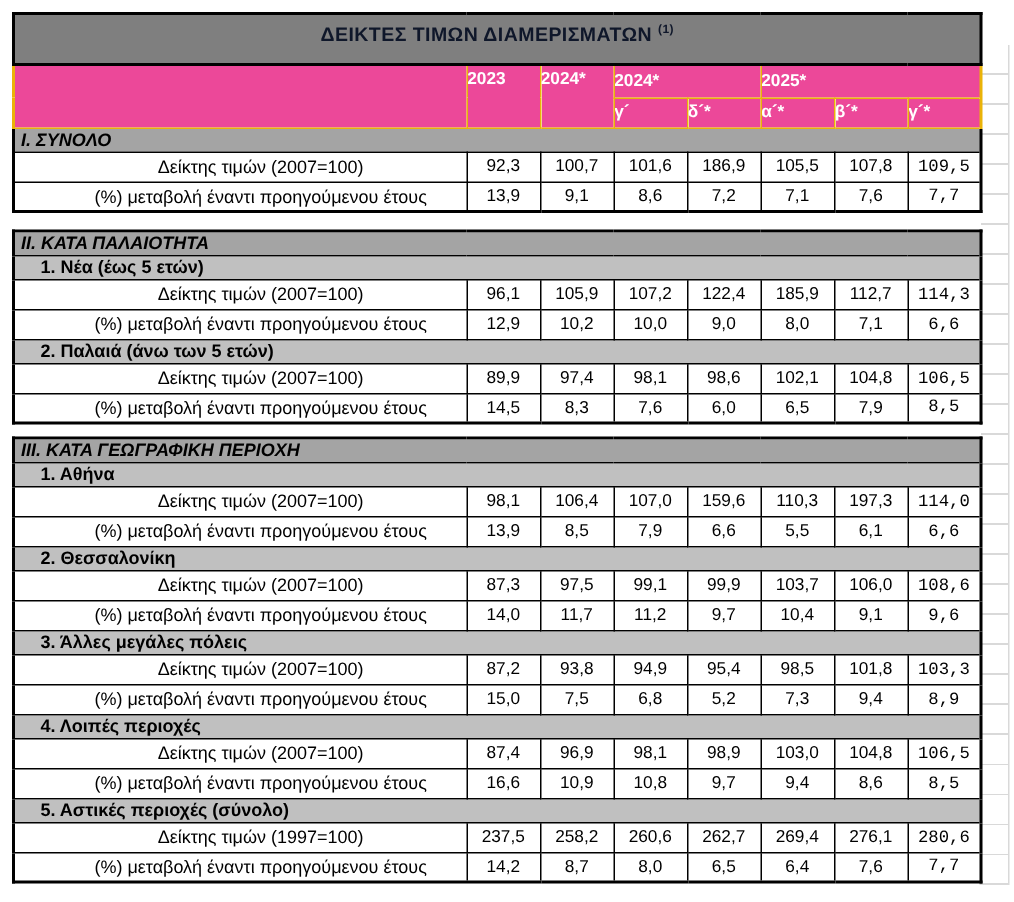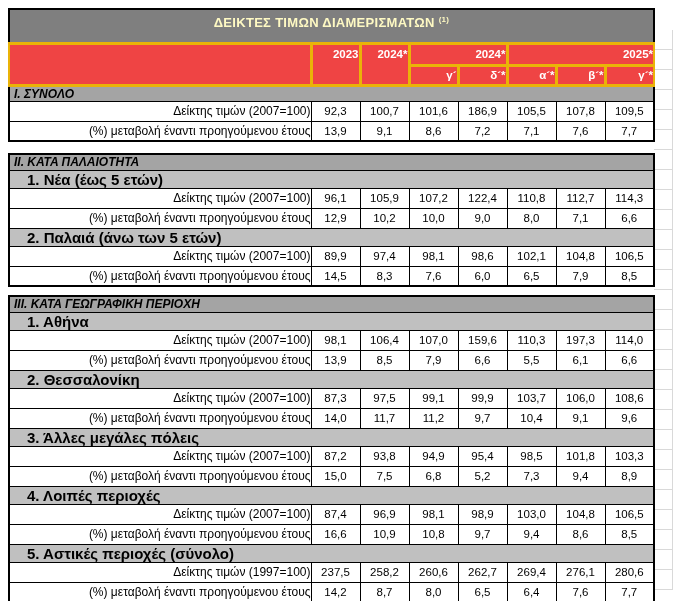--- a/index.html
+++ b/index.html
@@ -23,53 +23,53 @@
   table.tbl {
     position:absolute; left:8px; top:8px; width:645px;
     border-collapse:collapse; table-layout:fixed;
   }
   col.c-label { width:302px; }
   col.c-val   { width:49px; }
 
   td { font-size:12px; color:#000; overflow:hidden; white-space:nowrap; }
 
   .title-row td {
-    background:#7f7f7f; color:#fef9c3; font-weight:bold; font-size:13px;
+    background:#7f7f7f; color:#0f172a; font-weight:bold; font-size:13px;
     text-align:center; height:34px; border:2px solid #000; letter-spacing:.3px;
     vertical-align:top; padding-top:5px;
   }
   .title-row sup { font-size:8px; font-weight:bold; }
 
   .hdr td {
-    background:#ef4444; color:#ffffff; font-weight:bold; font-size:11.5px;
-    text-align:right; border:3px solid #eab308;
+    background:#ec4899; color:#ffffff; font-weight:bold; font-size:11.5px;
+    text-align:left; border:1px solid #eab308;
   }
   .hdr1 td { height:22px; }
   .hdr2 td { height:20px; }
   td.h-blank { border-left-width:2px; }
   td.h-year  { vertical-align:top; padding-top:3px; }
   td.h-group { vertical-align:middle; }
   .hdr1 td:last-child, .hdr2 td:last-child { border-right-width:2px; }
 
   .sec td {
     background:#a4a4a4; font-weight:bold; font-style:italic; font-size:12px;
     height:16px; border:1px solid #000; border-left-width:2px; border-right-width:2px;
     padding-left:4px; vertical-align:middle;
   }
   .sub td {
-    background:#c0c0c0; font-weight:bold; font-size:15px;
+    background:#c0c0c0; font-weight:bold; font-size:12px;
     height:16px; border:1px solid #000; border-left-width:2px; border-right-width:2px;
     padding-left:17px; vertical-align:middle;
   }
   .data td {
     border:1px solid #000; height:20px; text-align:center; font-size:11.5px;
     background:#ffffff; vertical-align:middle;
   }
-  .data td.lbl { text-align:right; padding-left:27px; border-left-width:2px; font-size:12px; }
-  .data td:last-child { border-right-width:2px; }
+  .data td.lbl { text-align:center; padding-left:27px; border-left-width:2px; font-size:12px; }
+  .data td:last-child { border-right-width:2px;font-family:Liberation Mono, monospace; }
 
   .gap td  { border:none; background:#ffffff; }
   .gap1 td { height:13px; }
   .gap2 td { height:10px; }
 
   .blockend td   { border-bottom-width:2px; }
   .blockstart td { border-top-width:2px;margin-top:48px; }
 </style>
 </head>
 <body>
@@ -142,21 +142,21 @@
     </tr>
     <tr class="sub">
       <td colspan="8">1. Νέα (έως 5 ετών)</td>
     </tr>
     <tr class="data">
       <td class="lbl">Δείκτης τιμών (2007=100)</td>
       <td>96,1</td>
       <td>105,9</td>
       <td>107,2</td>
       <td>122,4</td>
-      <td>110,8</td>
+      <td>185,9</td>
       <td>112,7</td>
       <td>114,3</td>
     </tr>
     <tr class="data">
       <td class="lbl">(%) μεταβολή έναντι προηγούμενου έτους</td>
       <td>12,9</td>
       <td>10,2</td>
       <td>10,0</td>
       <td>9,0</td>
       <td>8,0</td>

